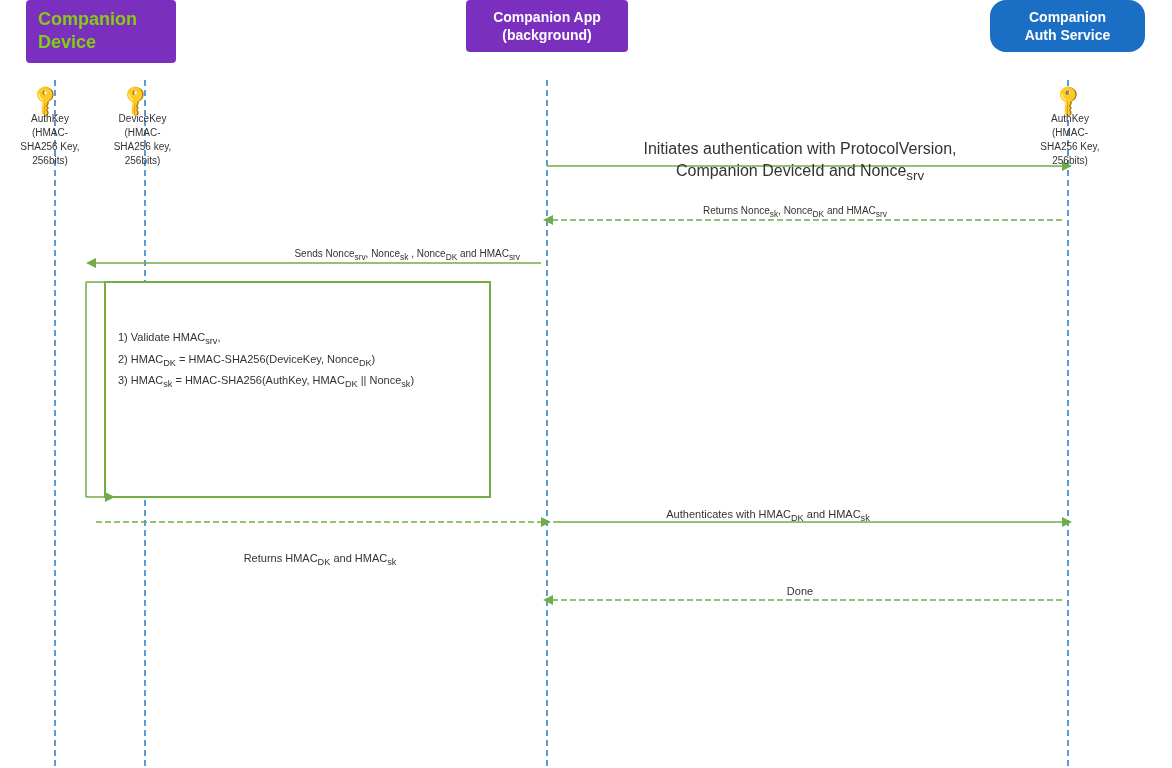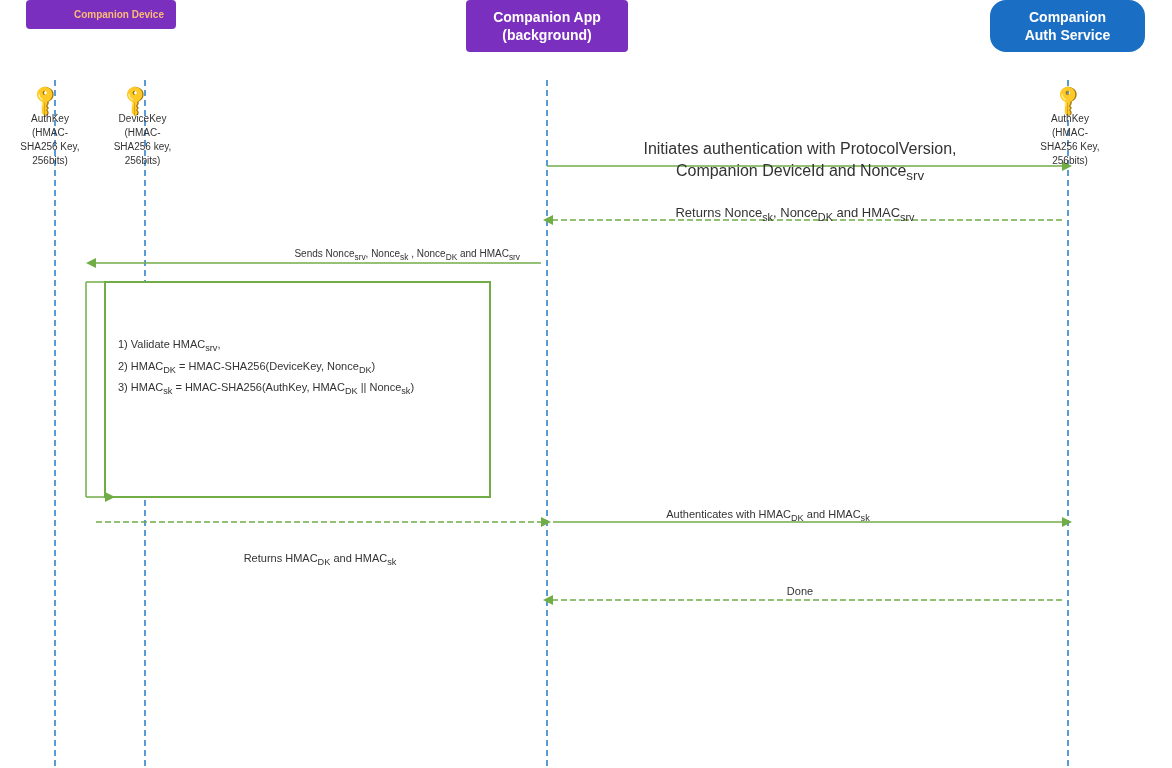--- a/index.html
+++ b/index.html
@@ -77,21 +77,21 @@
     <polygon points="541,517 551,522 541,527" fill="#70ad47"></polygon>
 
     <line x1="553" y1="522" x2="1062" y2="522" stroke="#70ad47" stroke-width="1.5"></line>
     <polygon points="1062,517 1072,522 1062,527" fill="#70ad47"></polygon>
 
     <line x1="1062" y1="600" x2="553" y2="600" stroke="#70ad47" stroke-width="1.5" stroke-dasharray="6,3"></line>
     <polygon points="553,595 543,600 553,605" fill="#70ad47"></polygon>
 
   </svg>
 
-  <div class="actor-box" style="left:26px; top:0; width:150px; background:#7b2fbe; color:#fdba74; font-weight:bold; font-size:10px; text-align:right; padding:8px 12px; border-radius:4px;">
+  <div class="actor-box" style="left:26px; top:0; width:150px; background:#7b2fbe; color:#84cc16; font-weight:bold; font-size:18px; text-align:left; padding:8px 12px; border-radius:4px;">
     <span>Companion
 Device</span>
   </div>
 
   <div class="actor-box" style="left:466px; top:0; width:162px; background:#7b2fbe; color:white; font-weight:bold; font-size:14px; text-align:center; padding:8px 18px; border-radius:4px;">
     <span>Companion App<br>(background)</span>
   </div>
 
   <div class="actor-box" style="left:990px; top:0; width:155px; background:#1a6fc4; color:white; font-weight:bold; font-size:14px; text-align:center; padding:8px 12px; border-radius:16px;">
     <span>Companion<br>Auth Service</span>
@@ -109,29 +109,29 @@
 
   <div style="position:absolute; left:1055px; top:88px; font-size:22px; color:#1a6fc4; transform:rotate(-45deg);">🔑</div>
   <div style="position:absolute; left:1030px; top:112px; font-size:10px; color:#333; text-align:center; line-height:1.4; width:80px;">
     AuthKey<br>(HMAC-<br>SHA256 Key,<br>256bits)
   </div>
 
   <div style="position:absolute; left:580px; top:138px; font-size:16px; color:#333; text-align:center; width:440px; line-height:1.4;">
     Initiates authentication with ProtocolVersion,<br>Companion DeviceId and Nonce<sub>srv</sub>
   </div>
 
-  <div style="position:absolute; left:555px; top:205px; font-size:13px; color:#333; text-align:center; width:480px;">
+  <div style="position:absolute; left:555px; top:205px; font-size:10px; color:#333; text-align:center; width:480px;">
     Returns Nonce<sub>sk</sub>, Nonce<sub>DK</sub> and HMAC<sub>srv</sub>
   </div>
 
   <div style="position:absolute; left:100px; top:248px; font-size:10px; color:#333; text-align:right; width:420px;">
     Sends Nonce<sub>srv</sub>, Nonce<sub>sk</sub> , Nonce<sub>DK</sub> and HMAC<sub>srv</sub>
   </div>
 
-  <div style="position:absolute; left:118px; top:335px; font-size:11px; color:#333; line-height:1.8; width:370px;">
+  <div style="position:absolute; left:118px; top:328px; font-size:11px; color:#333; line-height:1.8; width:370px;">
     1) Validate HMAC<sub>srv</sub>,<br>
     2) HMAC<sub>DK</sub> = HMAC-SHA256(DeviceKey, Nonce<sub>DK</sub>)<br>
     3) HMAC<sub>sk</sub> = HMAC-SHA256(AuthKey, HMAC<sub>DK</sub> || Nonce<sub>sk</sub>)
   </div>
 
   <div style="position:absolute; left:100px; top:508px; font-size:11px; color:#333; text-align:center; width:440px;margin-top:44px;">
     Returns HMAC<sub>DK</sub> and HMAC<sub>sk</sub>
   </div>
 
   <div style="position:absolute; left:548px; top:508px; font-size:11px; color:#333; text-align:center; width:440px;">

